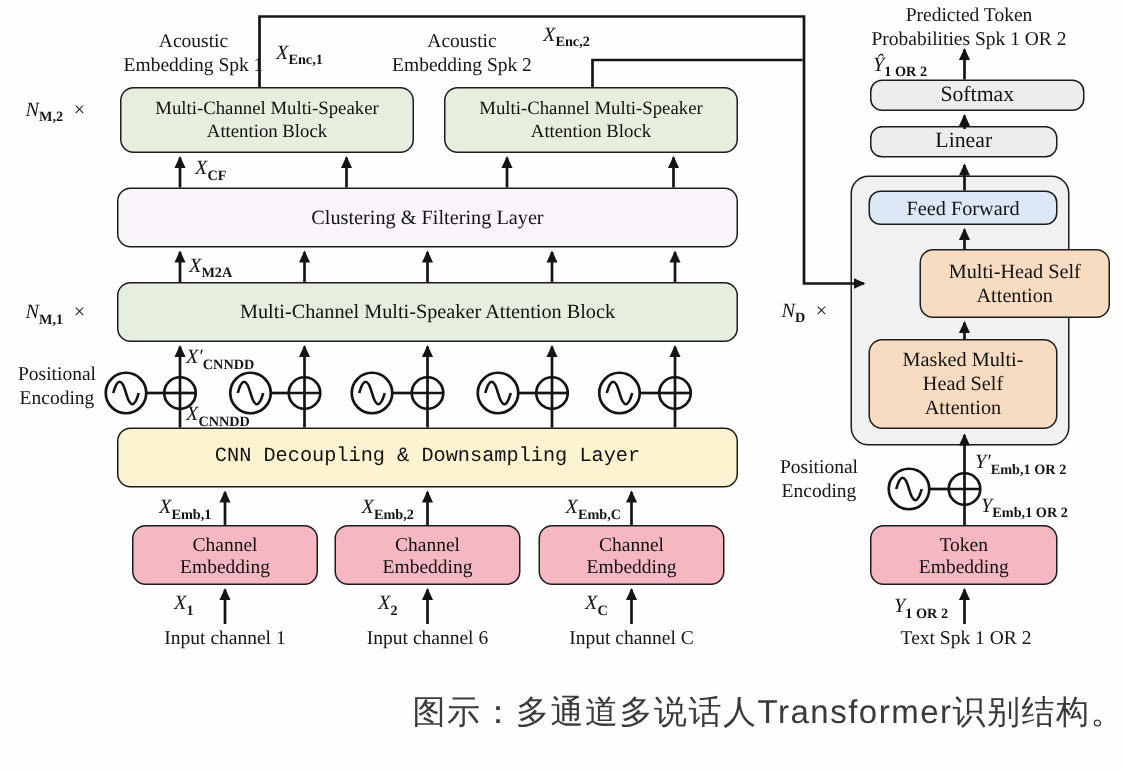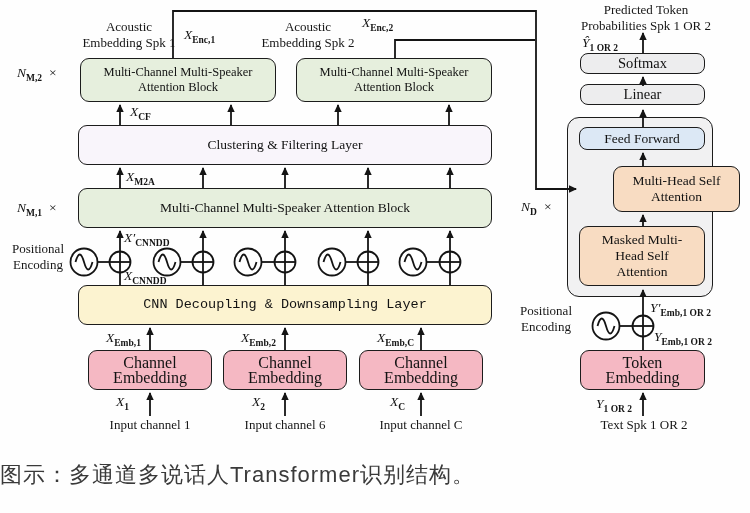--- a/index.html
+++ b/index.html
@@ -1,38 +1,38 @@
 <!DOCTYPE html>
 <html><head>
 <meta charset="utf-8">
 <style>
   html,body{margin:0;padding:0;background:#ffffff;}
   .canvas{position:relative;width:750px;height:513px;background:#fefefe;overflow:hidden;
           font-family:"Liberation Serif",serif;color:#161616;}
   svg.wires{position:absolute;left:0;top:0;z-index:3;pointer-events:none;}
   .box{position:absolute;z-index:2;display:flex;align-items:center;justify-content:center;
        text-align:center;border:1.8px solid #1c1c1c;border-radius:9px;box-sizing:border-box;
-       font-size:16px;line-height:15.5px;color:#121212;}
+       font-size:13px;line-height:15.5px;color:#121212;}
   .box.small{font-size:12.5px;line-height:15px;}
   .box.mid{font-size:13.5px;line-height:16px;}
   .box.plain{font-size:14.5px;}
   .green{background:#e6efdd;} .lav{background:#f9f5fb;} .yellow{background:#fcf3d0;font-family:Liberation Mono, monospace;}
   .pink{background:#f5b8c3;} .peach{background:#f8dcc2;} .blue{background:#dce8f5;}
   .grayb{background:#ededee;}
   .containerbox{background:#f1f1f2;border-radius:12px;border-width:1.6px;z-index:1;}
   .wrap80 span{display:inline-block;max-width:82px;}
   .wrap88 span{display:inline-block;max-width:90px;}
   .lbl{position:absolute;z-index:4;font-size:13px;line-height:15.5px;white-space:nowrap;color:#161616;}
   .lbl.center{text-align:center;white-space:normal;}
   .ln{display:block;}
   .math{position:absolute;z-index:4;font-size:13.5px;white-space:nowrap;color:#141414;}
   .math .mi{font-style:italic;}
   .math sub{font-size:9.5px;font-weight:bold;font-style:normal;letter-spacing:0;}
   .math .times{font-style:normal;margin-left:7px;}
-  .caption{position:absolute;z-index:4;left:0;top:460px;width:750px;text-align:left;
+  .caption{position:absolute;z-index:4;left:0;top:460px;width:750px;text-align:right;
            font-family:"Liberation Sans",sans-serif;font-size:22px;color:#3a3a3a;letter-spacing:1px;}
 </style>
 </head>
 <body>
 
 <div class="canvas">
 
   <div class="box containerbox" style="left:567px;top:117px;width:146px;height:180px"></div>
 
   <div class="box green small" style="left:80px;top:58px;width:196px;height:44px">
@@ -54,21 +54,21 @@
   <div class="box pink wrap80" style="left:88px;top:350px;width:124px;height:40px">
       <span>Channel Embedding</span>
     </div>
   <div class="box pink wrap80" style="left:223px;top:350px;width:124px;height:40px">
       <span>Channel Embedding</span>
     </div>
   <div class="box pink wrap80" style="left:359px;top:350px;width:124px;height:40px">
       <span>Channel Embedding</span>
     </div>
 
-  <div class="box grayb plain" style="left:580px;top:53px;width:125px;height:21px;border-radius:8px">
+  <div class="box grayb plain" style="left:580px;top:53px;width:143px;height:21px;border-radius:8px">
       <span>Softmax</span>
     </div>
   <div class="box grayb plain" style="left:580px;top:84px;width:125px;height:21px;border-radius:8px">
       <span>Linear</span>
     </div>
   <div class="box blue mid" style="left:579px;top:127px;width:126px;height:23px;border-radius:8px">
       <span>Feed Forward</span>
     </div>
   <div class="box peach mid wrap88" style="left:613px;top:166px;width:127px;height:46px">
       <span>Multi-Head Self Attention</span>

